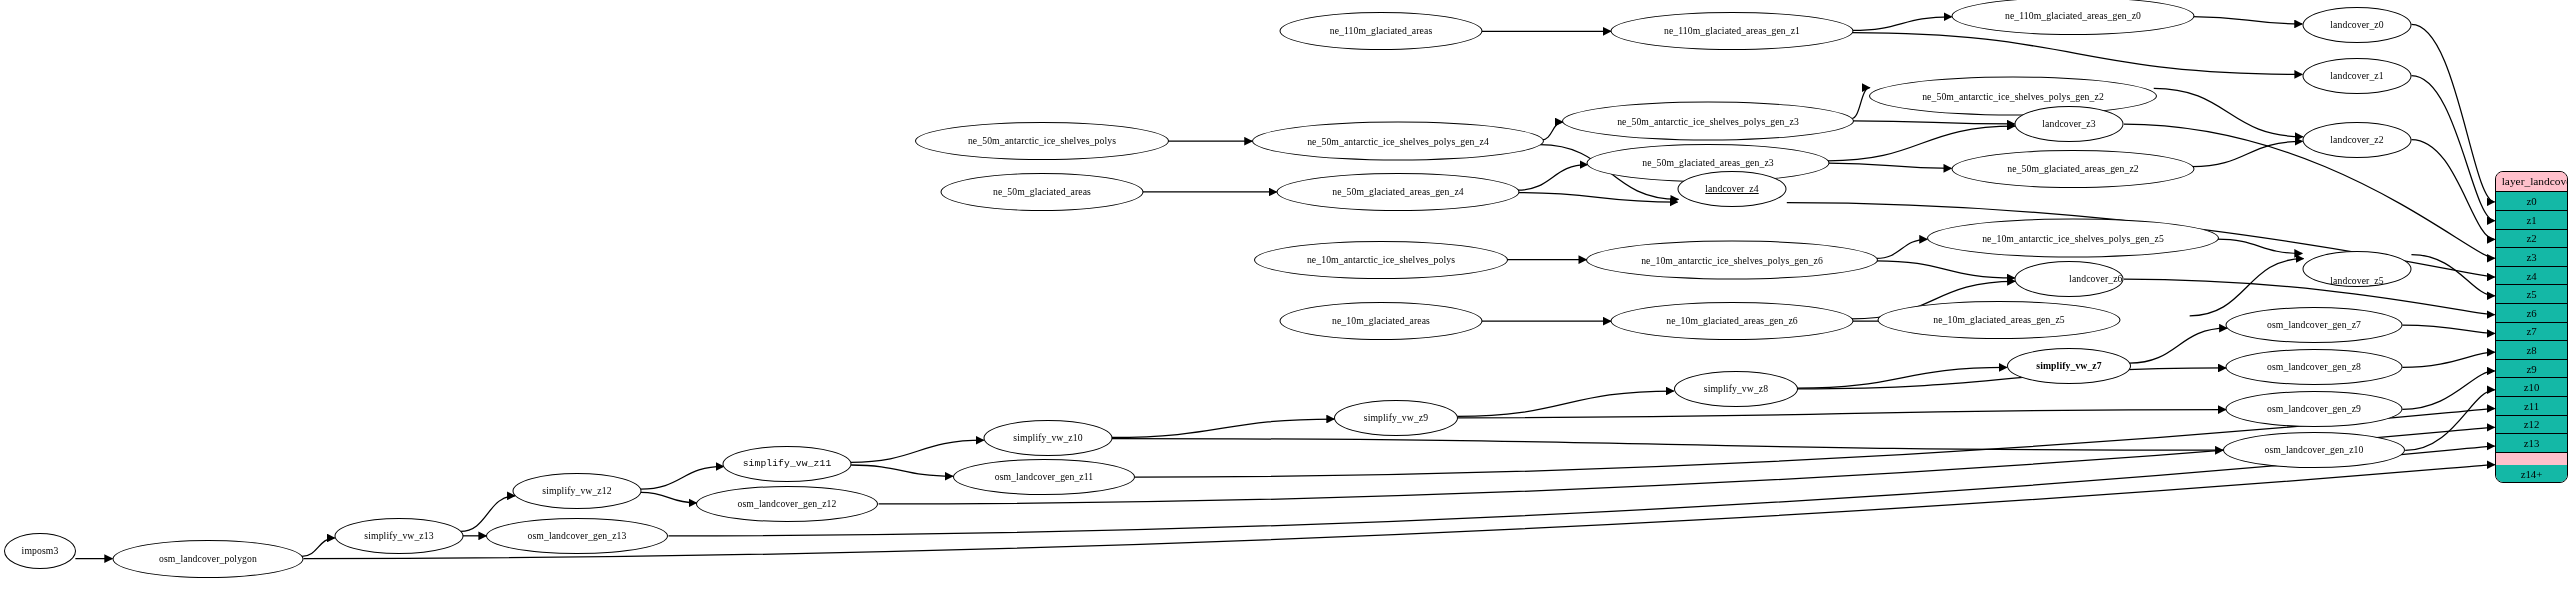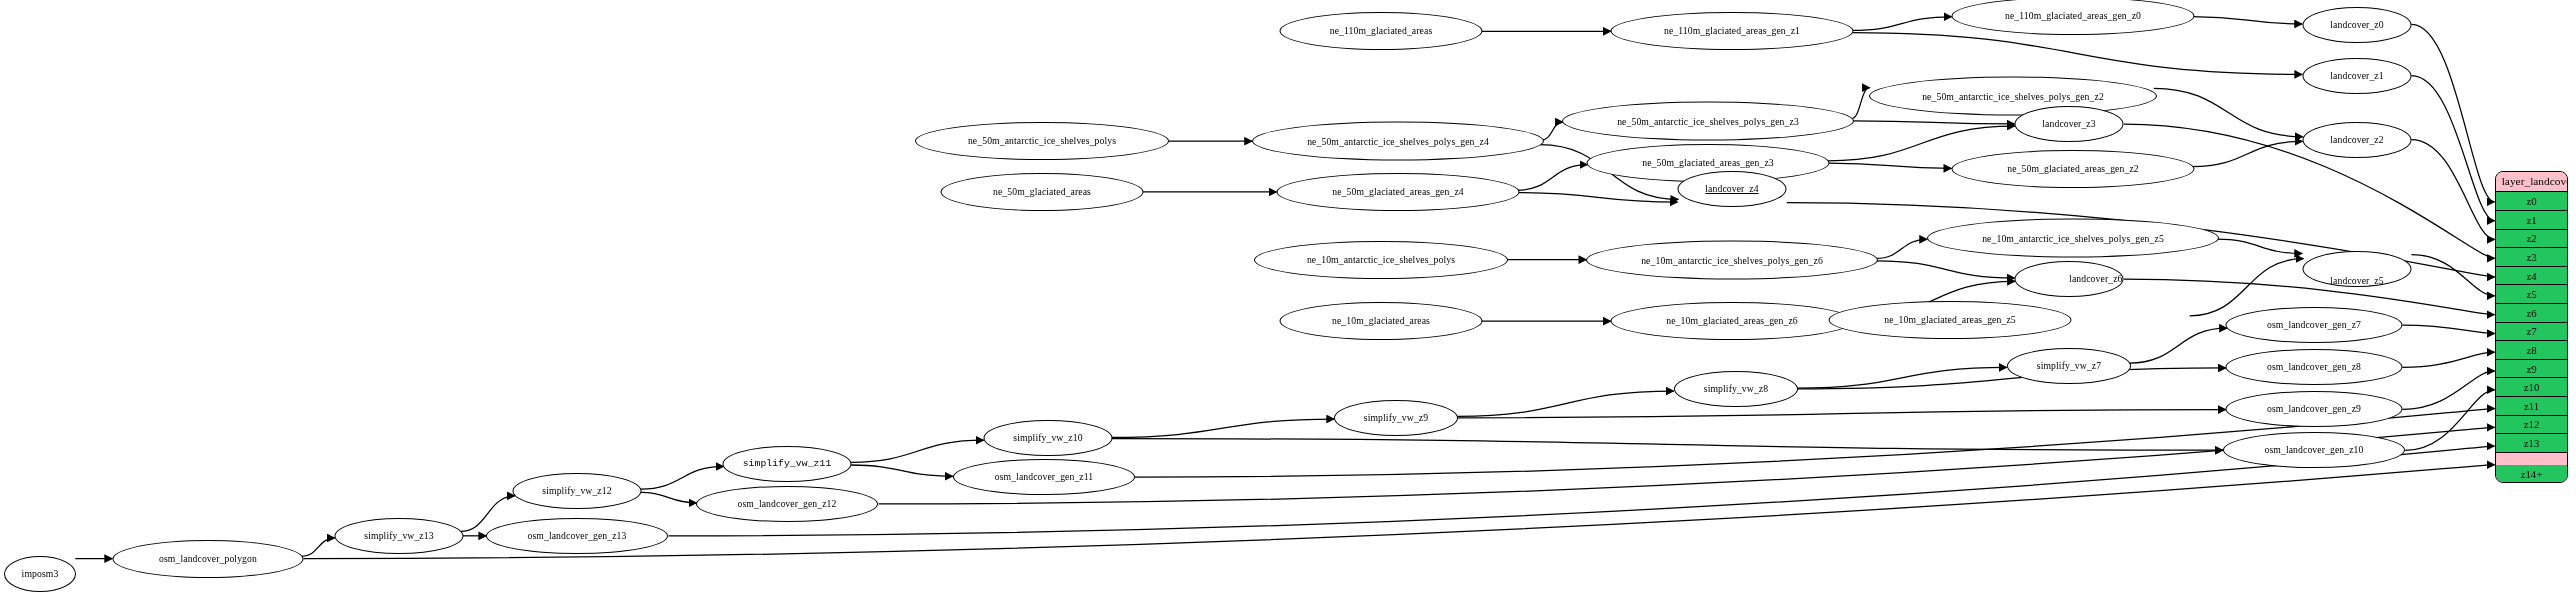--- a/index.html
+++ b/index.html
@@ -48,21 +48,21 @@
     border-bottom:0.9px solid #000000;
     background:#ffc0cb;
     white-space:nowrap;
   }
   .tbl-row{
     text-align:center;
     font-size:10.8px;
     color:#000000;
     padding:2.8px 5.7px 2.8px 5.7px;
     border-bottom:0.9px solid #000000;
-    background:#22c55e;
+    background:#14b8a6;
     white-space:nowrap;
   }
   .tbl-row:last-child{border-bottom:none;margin-top:12px;}
 </style>
 </head>
 <body>
 
 <div id="root">
   <svg id="edges" viewBox="0 0 4524 1073" xmlns="http://www.w3.org/2000/svg">
     <defs>
@@ -191,27 +191,27 @@
       </div>
       <div class="node" style="left: 2069px; top: 279px; width: 109px; height: 36px; justify-content: flex-end;">
         <span>landcover_z6</span>
       </div>
       <div class="node" style="left: 1381px; top: 321px; width: 203px; height: 38px;">
         <span>ne_10m_glaciated_areas</span>
       </div>
       <div class="node" style="left: 1732px; top: 321px; width: 243px; height: 38px;">
         <span>ne_10m_glaciated_areas_gen_z6</span>
       </div>
-      <div class="node" style="left: 1950px; top: 320px; width: 243px; height: 38px; justify-content: center;">
+      <div class="node" style="left: 1999px; top: 320px; width: 243px; height: 38px; justify-content: center;">
         <span>ne_10m_glaciated_areas_gen_z5</span>
       </div>
       <div class="node" style="left: 2314px; top: 325px; width: 177px; height: 36px;">
         <span>osm_landcover_gen_z7</span>
       </div>
-      <div class="node" style="left: 2069px; top: 366px; width: 124px; height: 36px;">
+      <div class="node" style="left: 2069px; top: 366px; width: 124px; height: 36px; font-weight: bold;">
         <span>simplify_vw_z7</span>
       </div>
       <div class="node" style="left: 2314px; top: 367px; width: 177px; height: 36px;">
         <span>osm_landcover_gen_z8</span>
       </div>
       <div class="node" style="left: 1736px; top: 389px; width: 124px; height: 36px;">
         <span>simplify_vw_z8</span>
       </div>
       <div class="node" style="left: 1396px; top: 418px; width: 124px; height: 36px;">
         <span>simplify_vw_z9</span>
@@ -236,21 +236,21 @@
       </div>
       <div class="node" style="left: 787px; top: 504px; width: 182px; height: 36px;">
         <span>osm_landcover_gen_z12</span>
       </div>
       <div class="node" style="left: 399px; top: 536px; width: 129px; height: 36px;">
         <span>simplify_vw_z13</span>
       </div>
       <div class="node" style="left: 577px; top: 536px; width: 182px; height: 36px;">
         <span>osm_landcover_gen_z13</span>
       </div>
-      <div class="node" style="left: 40px; top: 574px; width: 72px; height: 36px;">
+      <div class="node" style="left: 40px; top: 551px; width: 72px; height: 36px;">
         <span>imposm3</span>
       </div>
       <div class="node" style="left: 208px; top: 559px; width: 191px; height: 38px;">
         <span>osm_landcover_polygon</span>
       </div>
     </div>
 
   <div id="layer-table" style="left:2495px; top:171px; width:73px;">
     <div class="tbl-head">layer_landcover</div>
     <div id="tbl-rows">

